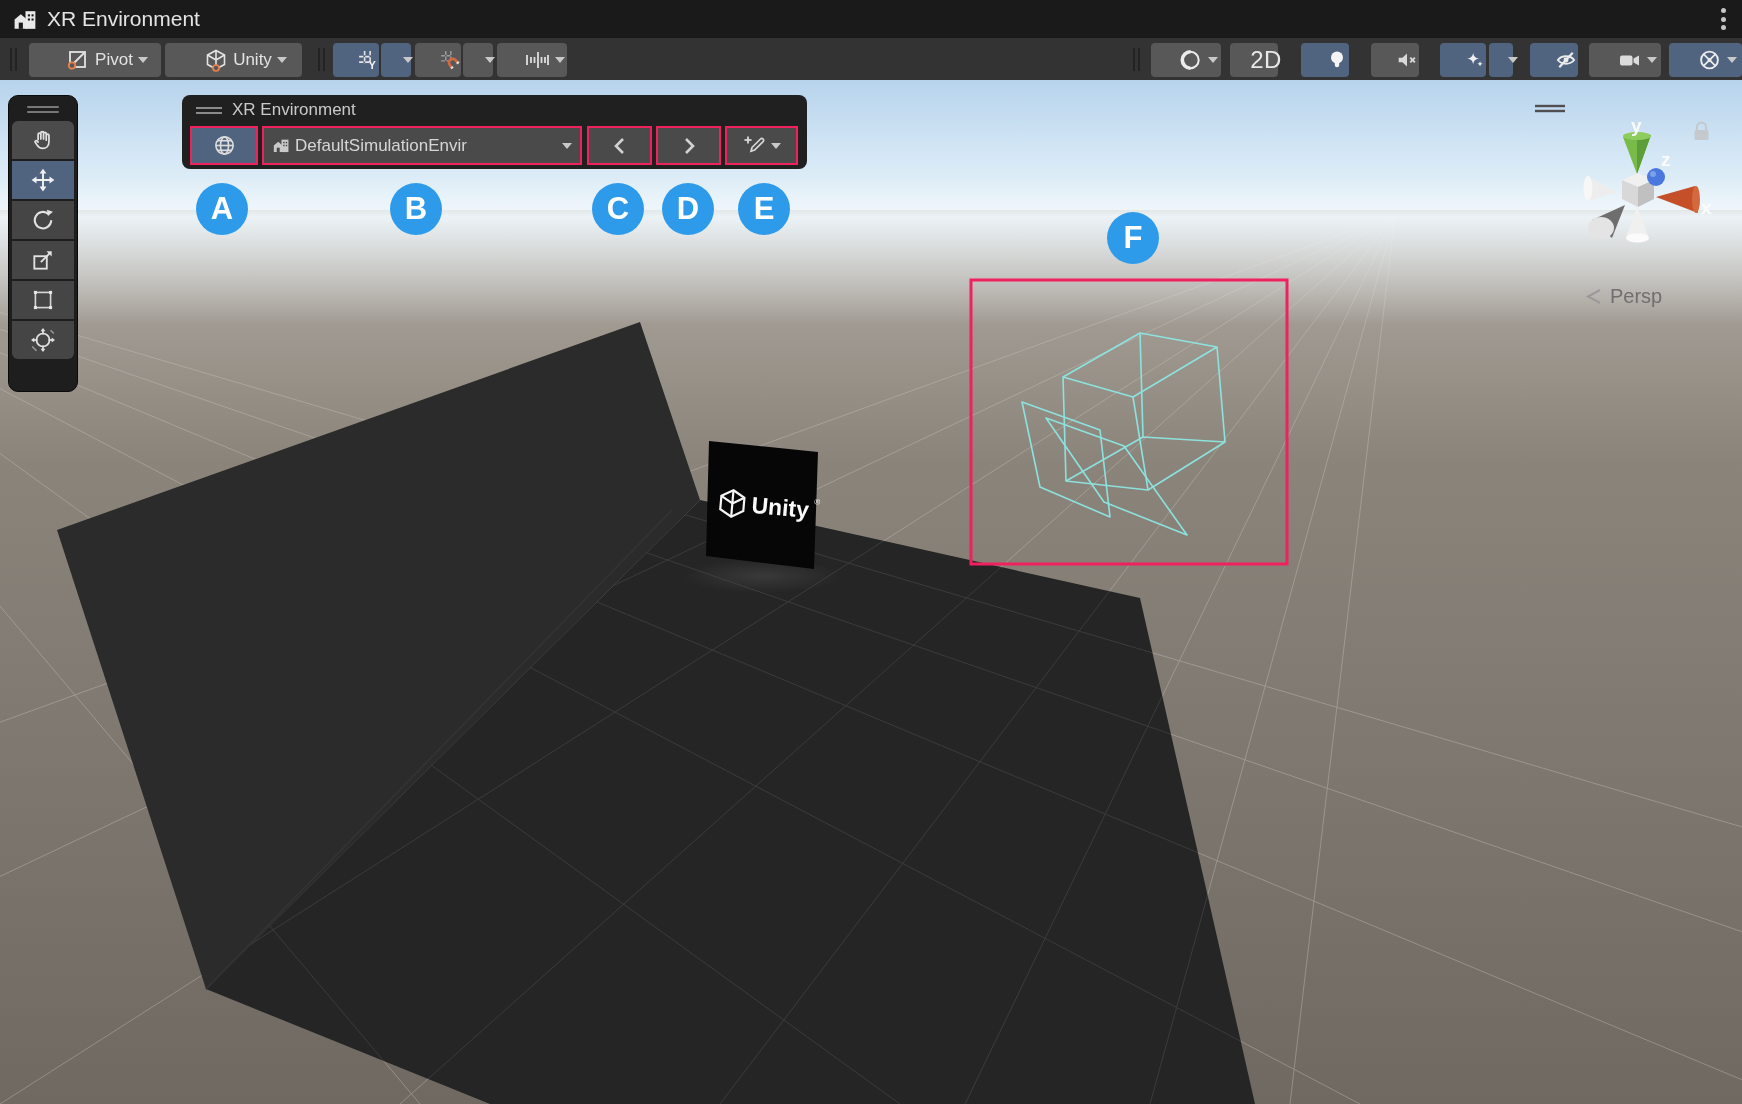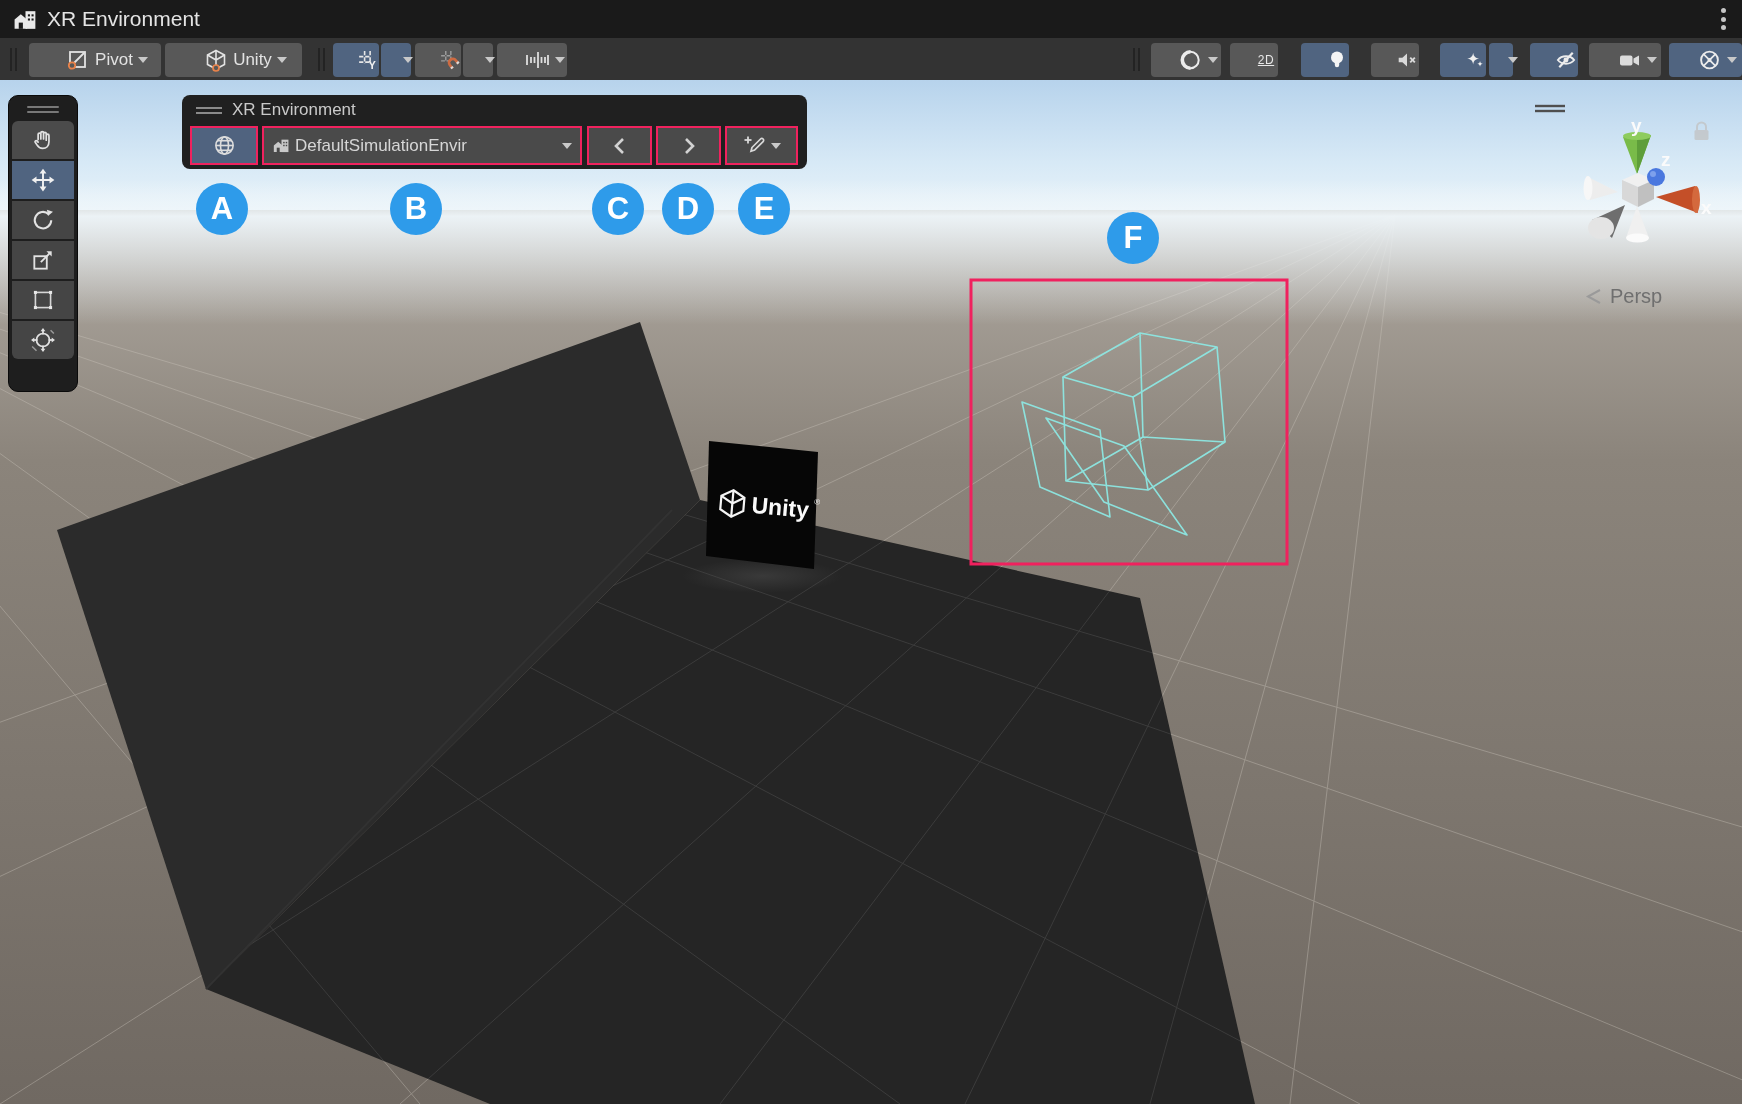--- a/index.html
+++ b/index.html
@@ -19,21 +19,21 @@
   
   .toolbar { position:absolute; left:0; top:38px; width:1742px; height:42px; background:#333333; }
   .tbtn { position:absolute; top:5px; height:34px; background:#585858; border-radius:4px;
     display:flex; align-items:center; justify-content:center; gap:5px; color:#e2e2e2; font-size:17px;padding-left:24px; }
   .tbtn.blue { background:#506480; }
   .tri { width:0; height:0; border-left:5.5px solid transparent; border-right:5.5px solid transparent;
     border-top:6.5px solid #c9c9c9; }
   .sep { position:absolute; top:10px; width:10px; height:23px; }
   .sep i { position:absolute; top:0; width:2px; height:23px; background:#232323; }
   .sep i:first-child { left:0; } .sep i:last-child { left:5px; }
-  .lbl2d { font-size:12px; color:#e8e8e8; letter-spacing:0.5px;text-decoration:underline; }
+  .lbl2d { font-size:24px; color:#e8e8e8; letter-spacing:0.5px; }
 
   
   .tools { position:absolute; left:8px; top:95px; width:70px; height:297px;
     background:#1e1e1e; border:1px solid #0a0a0a; border-radius:10px; }
   .grip { display:flex; flex-direction:column; gap:3px; align-items:center; padding-top:10px; }
   .grip i { width:32px; height:2px; background:#787878; border-radius:1px; }
   .toolcol { position:absolute; left:3px; top:25px; width:62px; display:flex; flex-direction:column; gap:2px; }
   .toolbtn { width:62px; height:38px; background:#454545; display:flex; align-items:center;
     justify-content:center; }
   .toolbtn:first-child { border-radius:6px 6px 0 0; }

